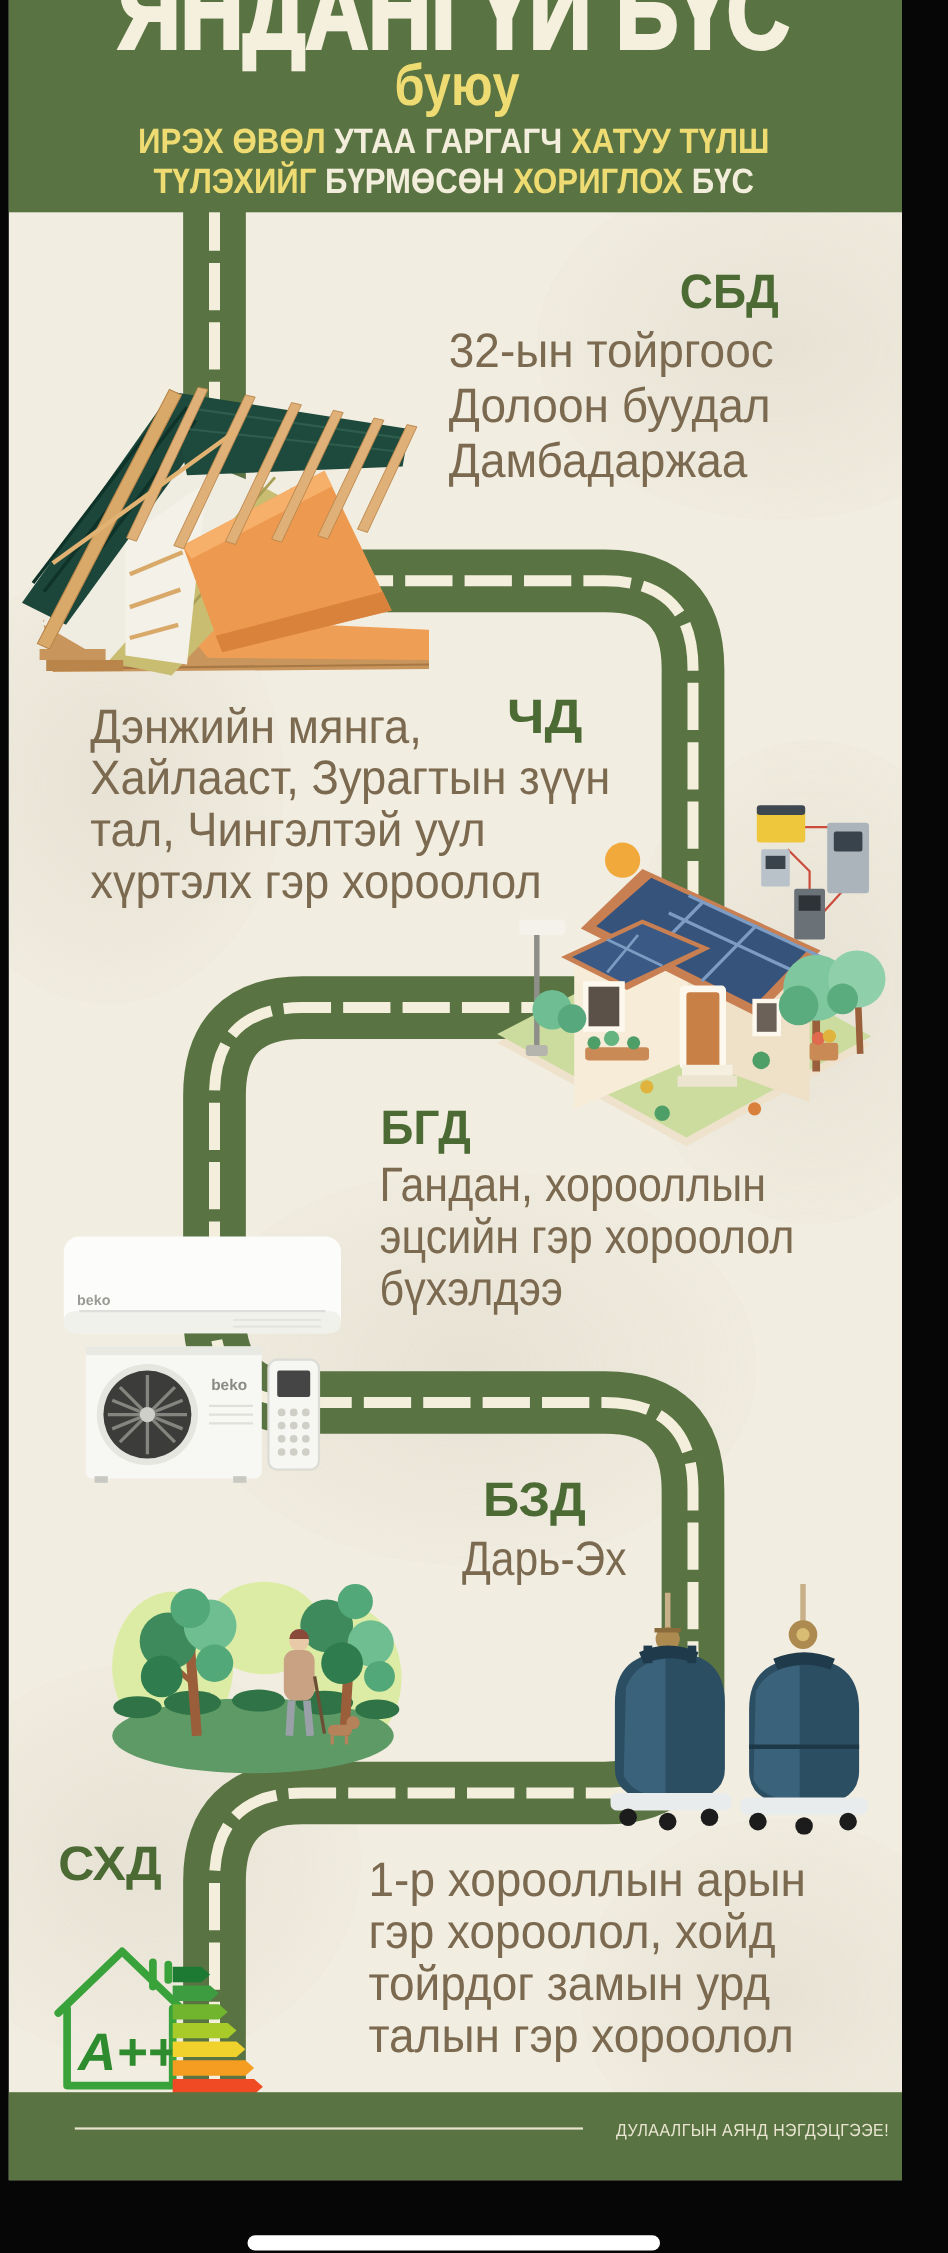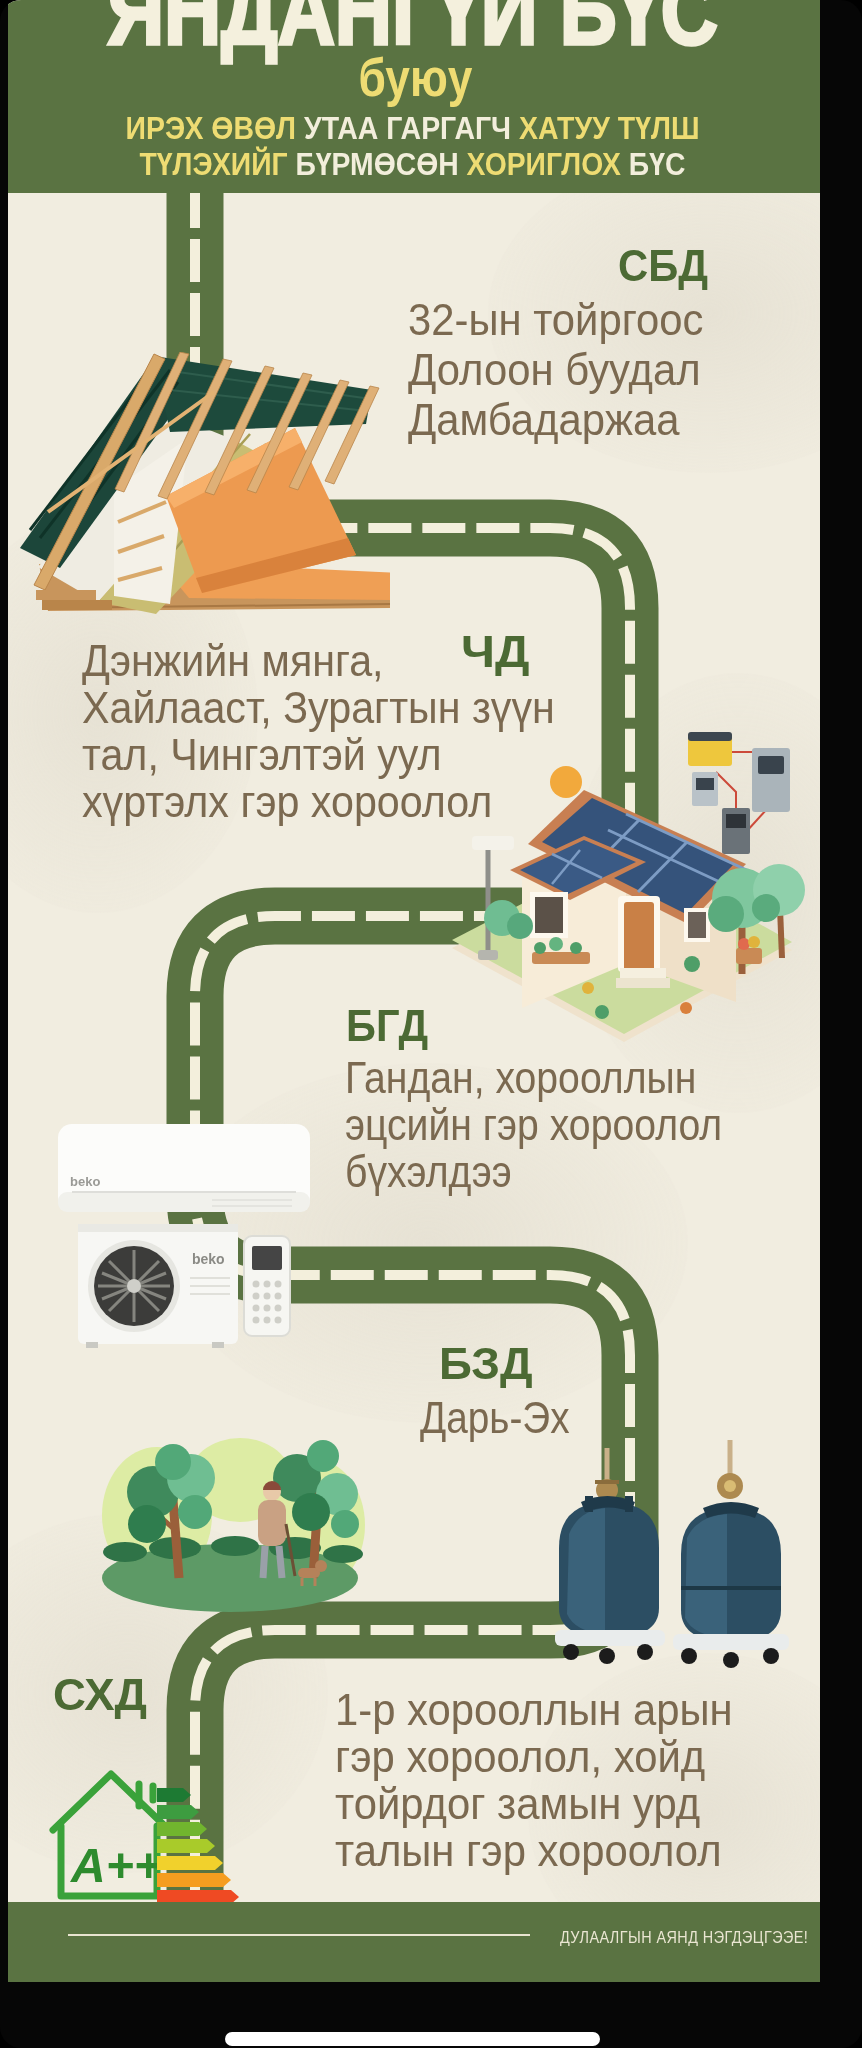--- a/index.html
+++ b/index.html
@@ -1,17 +1,17 @@
 <!DOCTYPE html>
 <html><head>
 <meta charset="utf-8">
 <style>
   html,body{margin:0;padding:0;background:#000;}
   #page{position:relative;width:862px;height:2048px;background:#060606;overflow:hidden;
-        font-family:"Liberation Sans",sans-serif;border-radius:21px;}
+        font-family:"Liberation Sans",sans-serif;}
   .abs{position:absolute;}
   #paper{left:8px;top:0;width:812px;height:1982px;background:#f1ede0;}
   #hdr{left:8px;top:0;width:812px;height:193px;background:#5a7342;}
   #ftr{left:8px;top:1902px;width:812px;height:80px;background:#5a7342;}
   #title{left:5px;top:-38px;width:815px;text-align:center;color:#f4f0dd;
          font-size:97px;font-weight:bold;line-height:1;white-space:nowrap;
          -webkit-text-stroke:3.5px #f4f0dd;
          transform:scaleX(0.816);transform-origin:50% 0;}
   #buyu{left:8px;top:51px;width:815px;text-align:center;color:#eedc73;
         font-size:53px;font-weight:bold;line-height:1;

